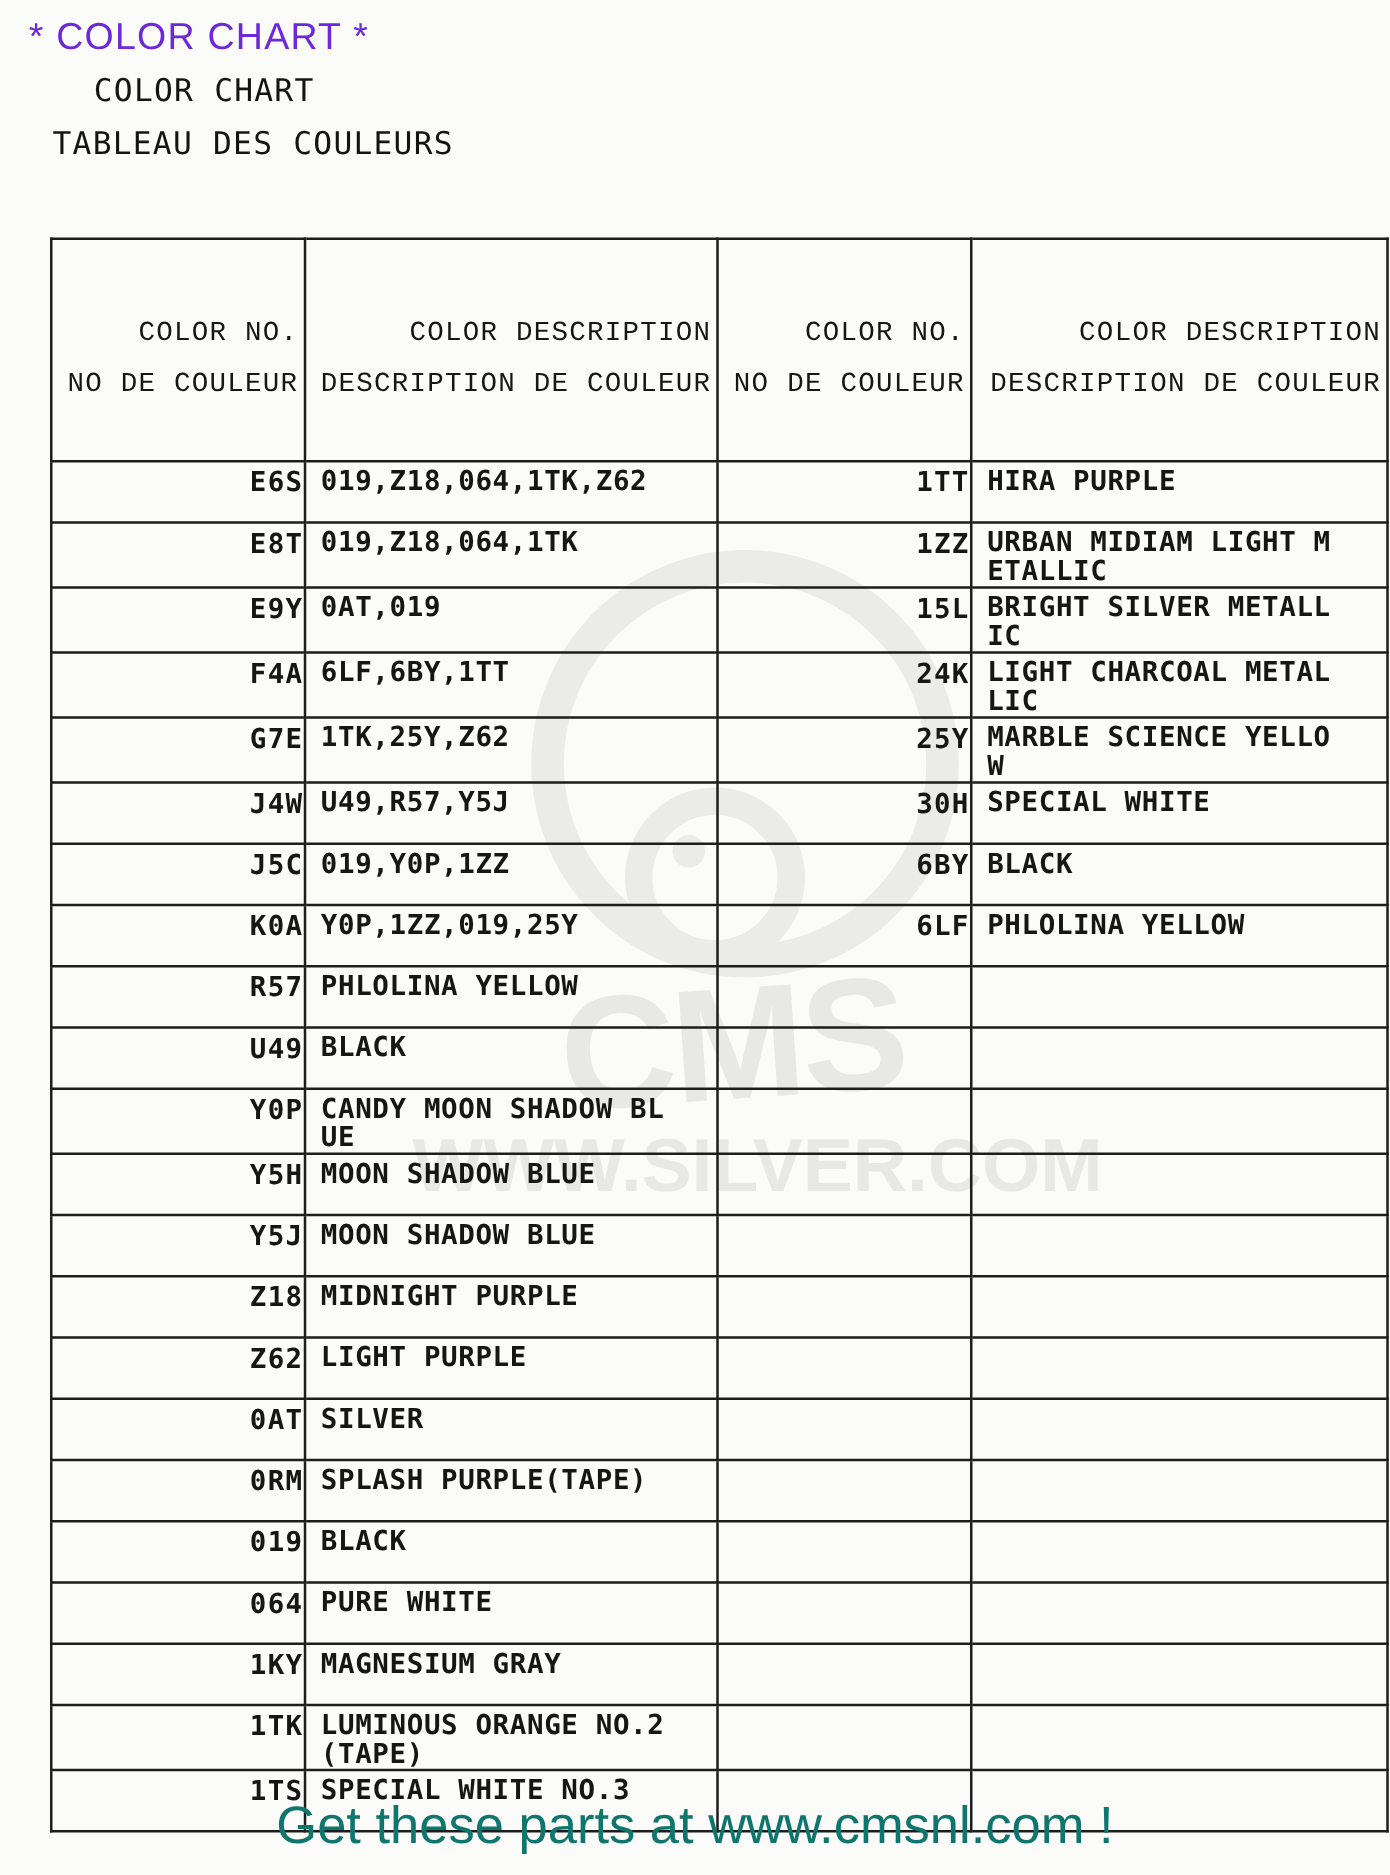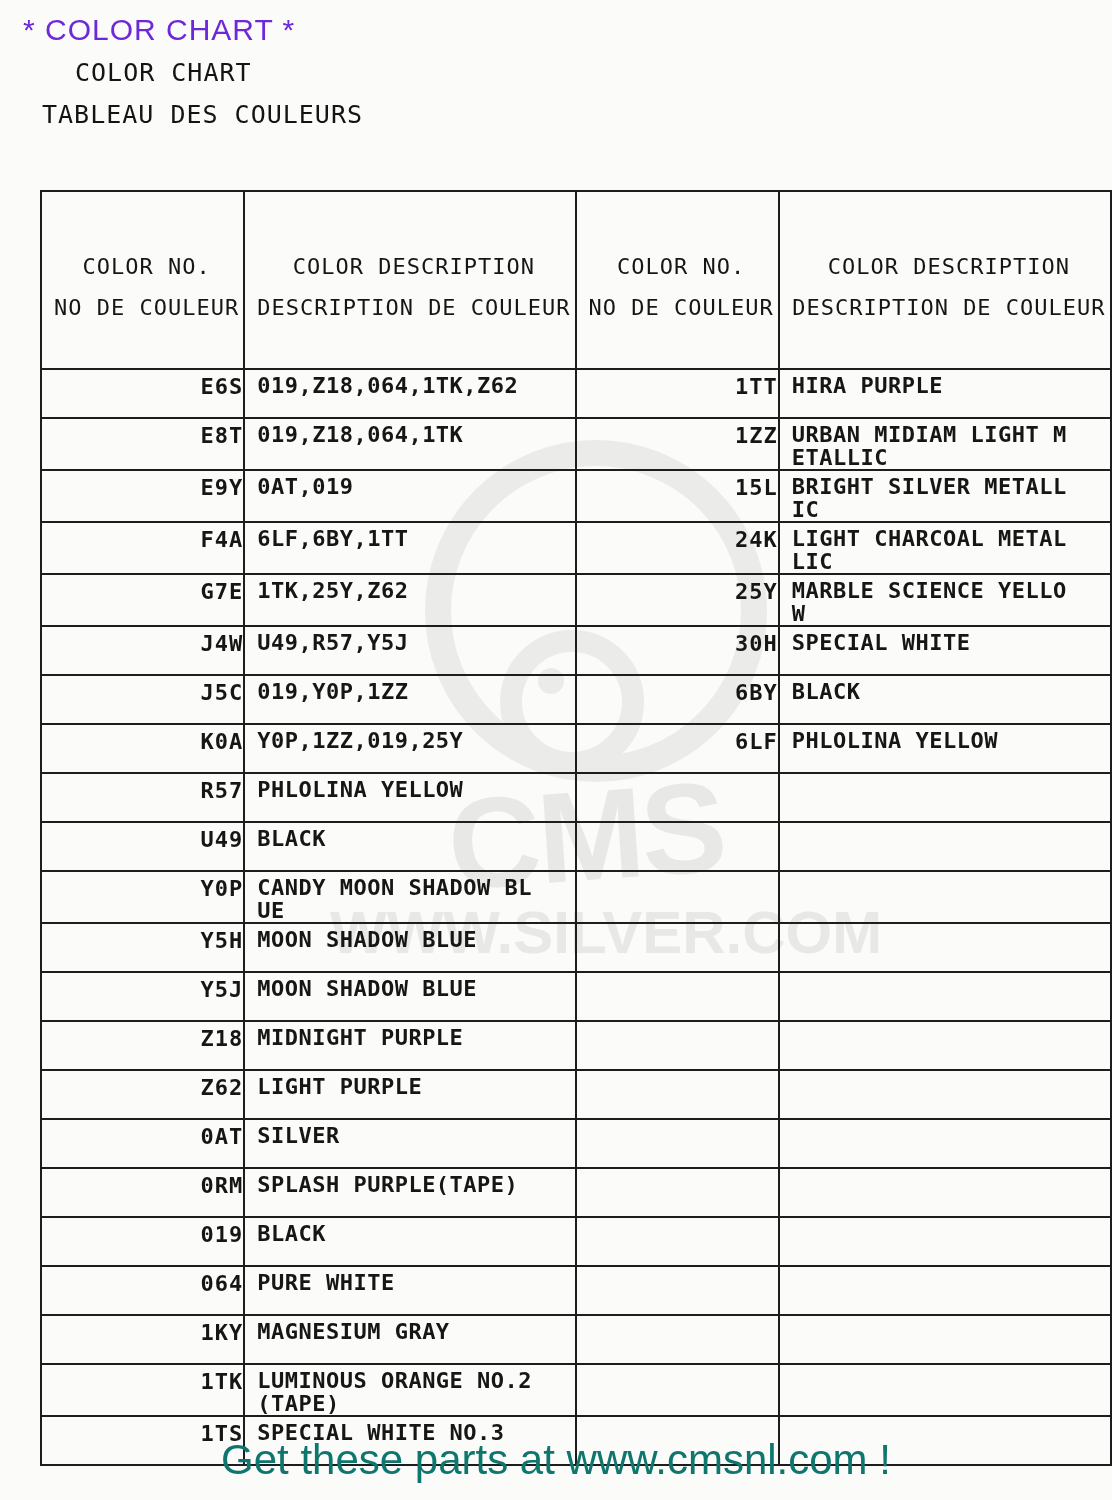--- a/index.html
+++ b/index.html
@@ -49,21 +49,21 @@
   }
   table.chart col.c1{width:190px;}
   table.chart col.c2{width:324px;}
   table.chart col.c3{width:184px;}
   table.chart col.c4{width:333px;}
   table.chart th, table.chart td{
     border:2px solid #1d1d1d;background:transparent;
     vertical-align:top;padding:0;font-weight:bold;
   }
   table.chart th{
-    height:176px;font-weight:normal;text-align:center;
+    height:176px;font-weight:normal;text-align:right;font-family:Liberation Mono, monospace;
   }
   .hwrap{padding:54px 4px 0 12px;line-height:41px;letter-spacing:1px;white-space:nowrap;}
   .hwrap span{display:block;}
   table.chart td{height:47px;}
   td.code .cellwrap{text-align:right;padding-top:4px;letter-spacing:1px;}
   td.desc .cellwrap{
     padding:4px 0 0 12px;max-width:21.3ch;
     word-break:break-all;line-height:23px;letter-spacing:0.5px;
   }
 

